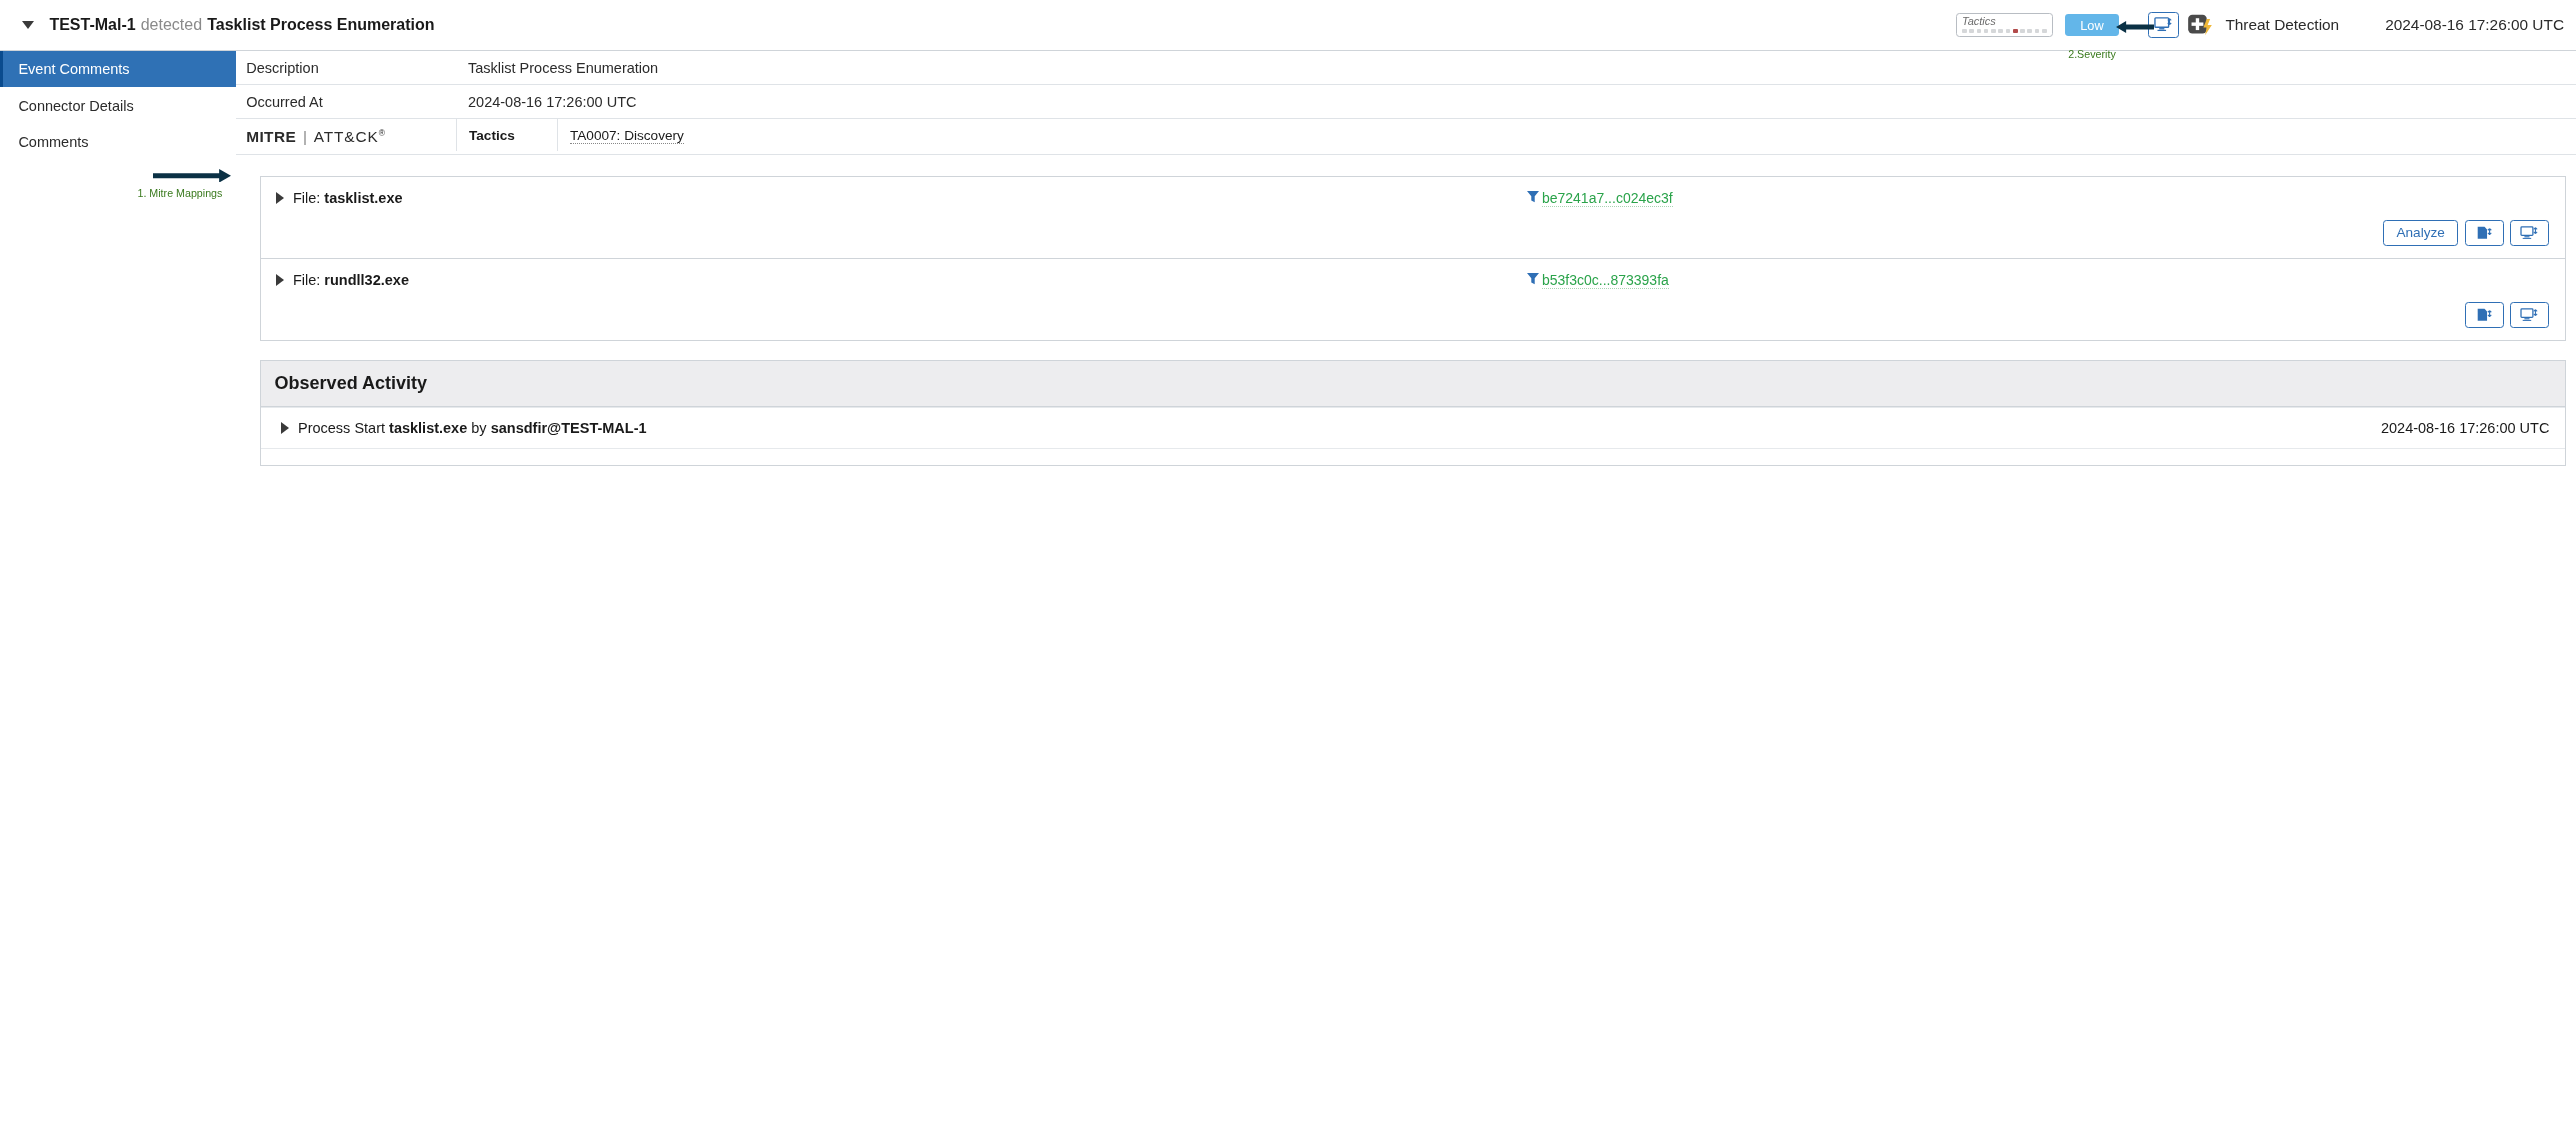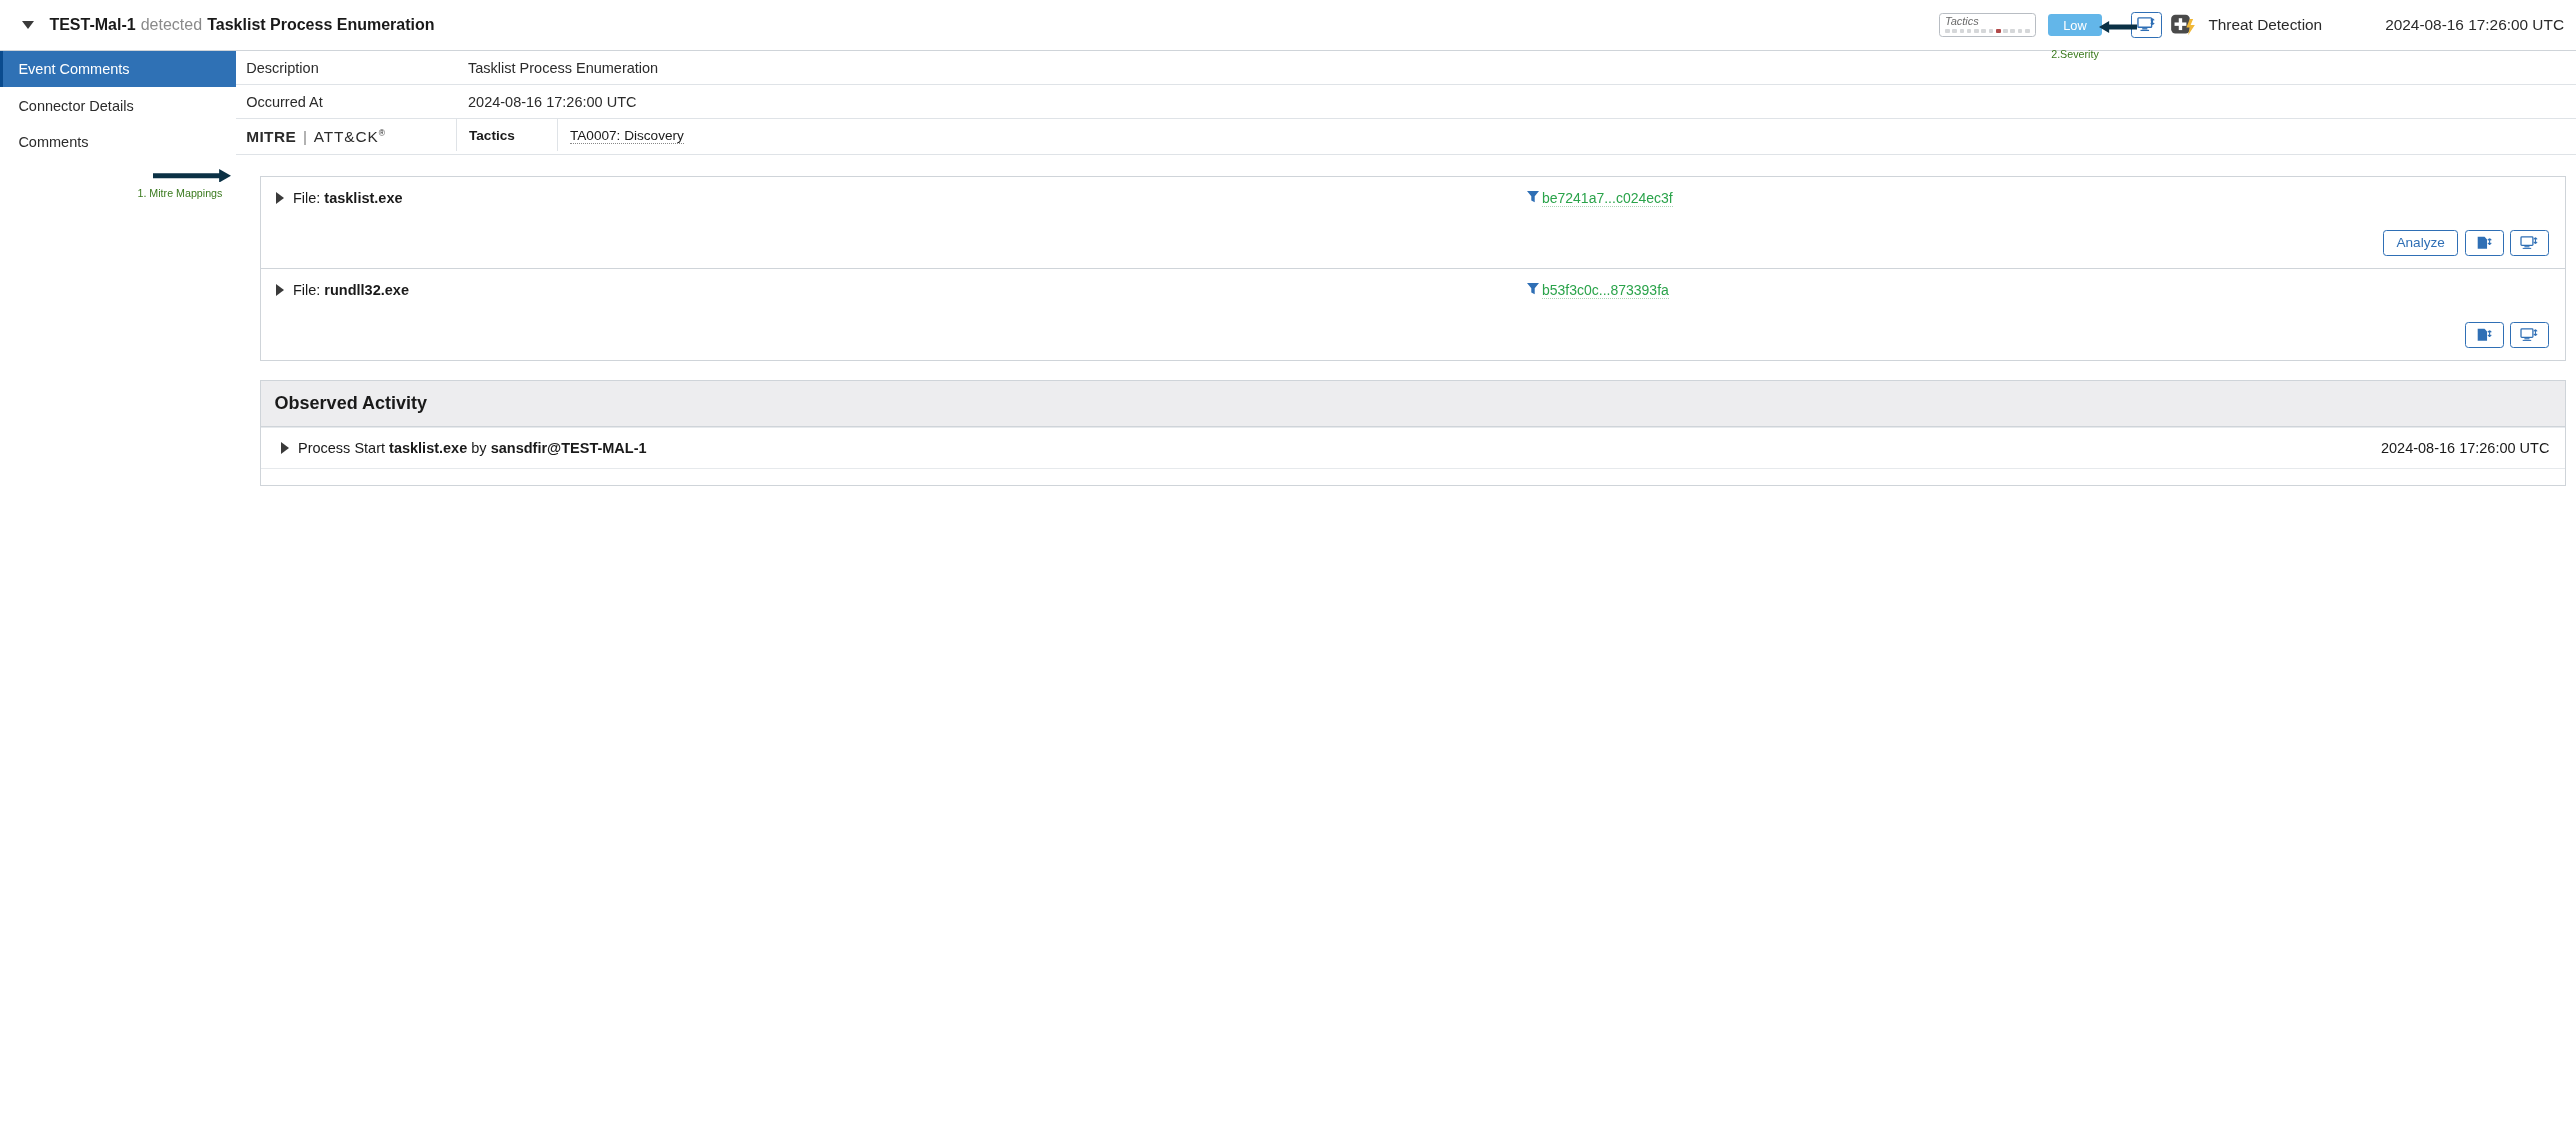--- a/index.html
+++ b/index.html
@@ -87,21 +87,21 @@
     justify-content:center;
     height: 25.6px;
     min-width: 29px;
     cursor:pointer;
   }
   .icon-plus-bolt {
     display:inline-flex;
     margin-right: 13.6px;
     align-items:center;
   }
-  .threat-label { font-size: 15.4px; color:#2b2b2b; margin-right: 63px; }
+  .threat-label { font-size: 15.4px; color:#2b2b2b; margin-right: 46px; }
   .header-time { font-size: 15.4px; color:#2b2b2b; }
 
   .body-layout { display:flex; }
   .sidebar {
     width: 236px;
     min-width: 236px;
     background: #fff;
   }
   .side-item {
     padding: 10.2px 15.4px;
@@ -225,21 +225,21 @@
   .hash-link {
     color:#2aa34a;
     border-bottom: 0.9px dotted #aad4b4;
     cursor:pointer;
     font-size: 14px;
   }
   .obs-actions {
     display:flex;
     justify-content:flex-end;
     gap:6.8px;
-    margin-top: 24px;
+    margin-top: 14px;
   }
   .btn-outline {
     border:0.9px solid #2f6fb5;
     color:#2f6fb5;
     background:#fff;
     border-radius:3.4px;
     padding: 3.4px 12px;
     font-size: 13.6px;
     cursor:pointer;
     display:inline-flex;

